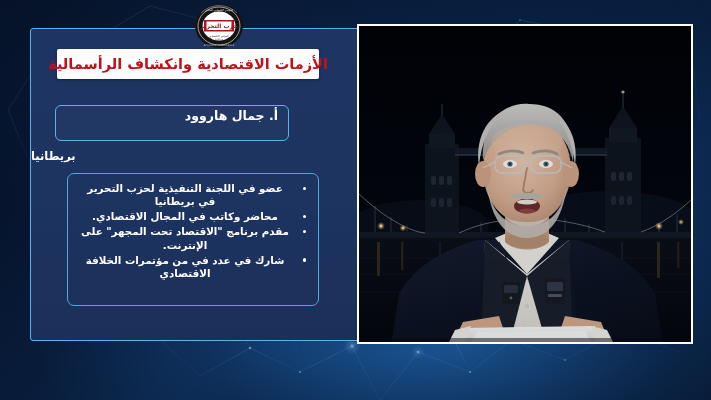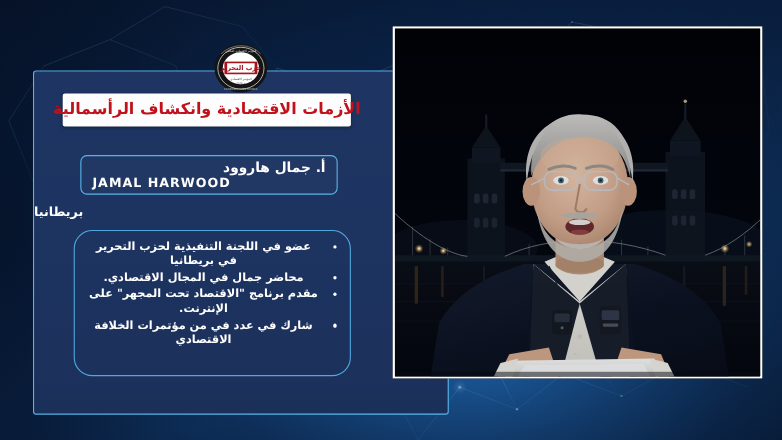--- a/index.html
+++ b/index.html
@@ -34,21 +34,20 @@
     background:radial-gradient(ellipse 100% 100% at 50% 50%, rgba(0,0,0,0) 40%, rgba(2,8,20,0.55) 100%);
   }
 
   
   #left-panel {
     position:absolute;
     left:30px; top:28px; width:378px; height:313px;
     background:linear-gradient(180deg, #1e3563 0%, #1d3360 55%, #1b3059 100%);
     border:1.4px solid #5ab4e8;
     border-radius:3px;
-    margin-top:36px;
   }
 
   
   #logo-wrap {
     position:absolute; left:50%; top:-26px; transform:translateX(-50%);
     width:56px; height:46px;
   }
 
   
   #title-banner {
@@ -63,21 +62,21 @@
     font-size:14.5px;
     font-weight:bold;
     direction:rtl;
     letter-spacing:0;
     white-space:nowrap;
     text-align:center;
   }
 
   
   #name-box {
-    position:absolute; left:42px; top:76px; width:234px; height:36px;
+    position:absolute; left:24px; top:76px; width:234px; height:36px;
     border:1.2px solid #5ab4e8;
     border-radius:6px;
     background:rgba(255,255,255,0.02);
   }
   #name-ar {
     position:absolute; right:10px; top:2px;
     color:#ffffff; font-size:12.5px; font-weight:bold;
     direction:rtl; white-space:nowrap;
   }
   #name-en {
@@ -91,21 +90,21 @@
     position:absolute; left:0; right:0; top:120px;
     text-align:left;
     color:#ffffff; font-size:11.5px; font-weight:bold;
     direction:rtl;
   }
 
   
   #bullets-box {
     position:absolute; left:36px; top:144px; width:252px; height:133px;
     border:1.1px solid #4fa8df;
-    border-radius:17px;
+    border-radius:7px;
     padding:8px 10px 18px 10px;
     direction:rtl;
   }
   ul#bullet-list { list-style:none; }
   ul#bullet-list li {
     position:relative;
     color:#ffffff;
     font-size:10.3px;
     line-height:13.4px;
     font-weight:bold;
@@ -235,34 +234,33 @@
         <text x="28" y="43" font-size="2.4" font-family="DejaVu Sans, sans-serif" fill="#dddddd" text-anchor="middle" opacity=".85">ECONOMIC CONFERENCE</text>
       </svg>
     </div>
 
     <div id="title-banner">
       <span id="title-text">الأزمات الاقتصادية وانكشاف الرأسمالية</span>
     </div>
 
     <div id="name-box">
       <span id="name-ar">أ. جمال هاروود</span>
-      <span id="name-en">JAMAL HARWOOD</span>
     </div>
 
     <div id="country">بريطانيا</div>
 
     <div id="bullets-box">
       <ul id="bullet-list">
         <li>
           <span class="dot"></span>
           <span>عضو في اللجنة التنفيذية لحزب التحرير في بريطانيا</span>
         </li>
         <li>
           <span class="dot"></span>
-          <span>محاضر جمال في المجال الاقتصادي.</span>
+          <span>محاضر وكاتب في المجال الاقتصادي.</span>
         </li>
         <li>
           <span class="dot"></span>
           <span>مقدم برنامج "الاقتصاد تحت المجهر" على الإنترنت.</span>
         </li>
         <li>
           <span class="dot"></span>
           <span>شارك في عدد في من مؤتمرات الخلافة الاقتصادي</span>
         </li>
       </ul>

